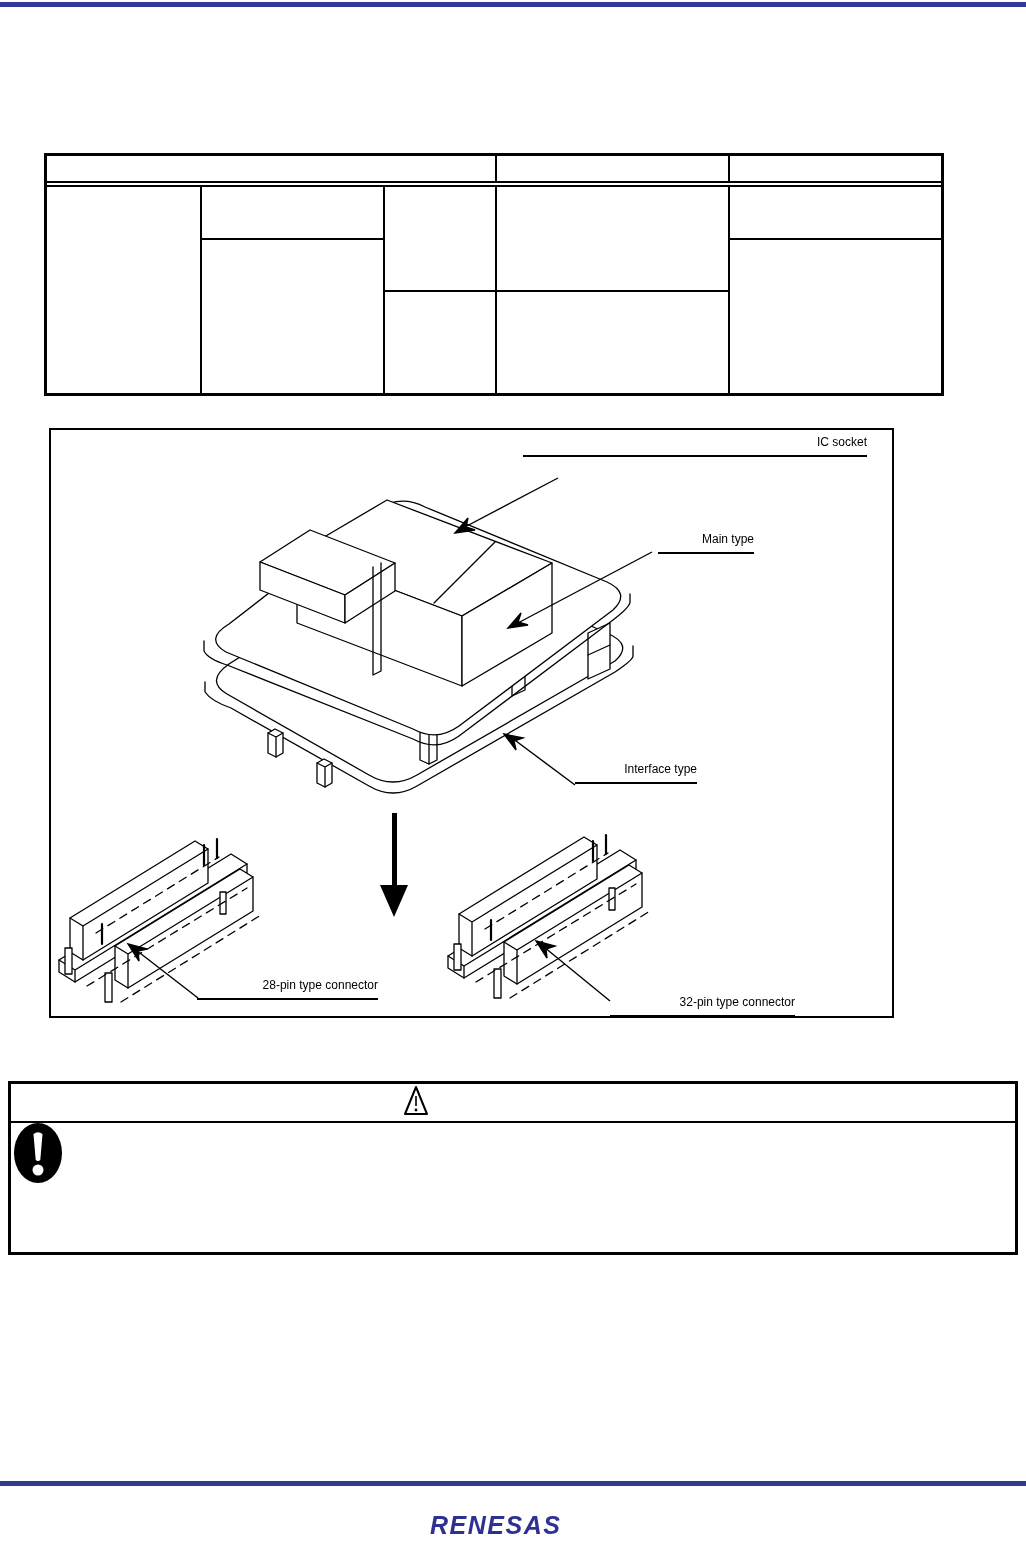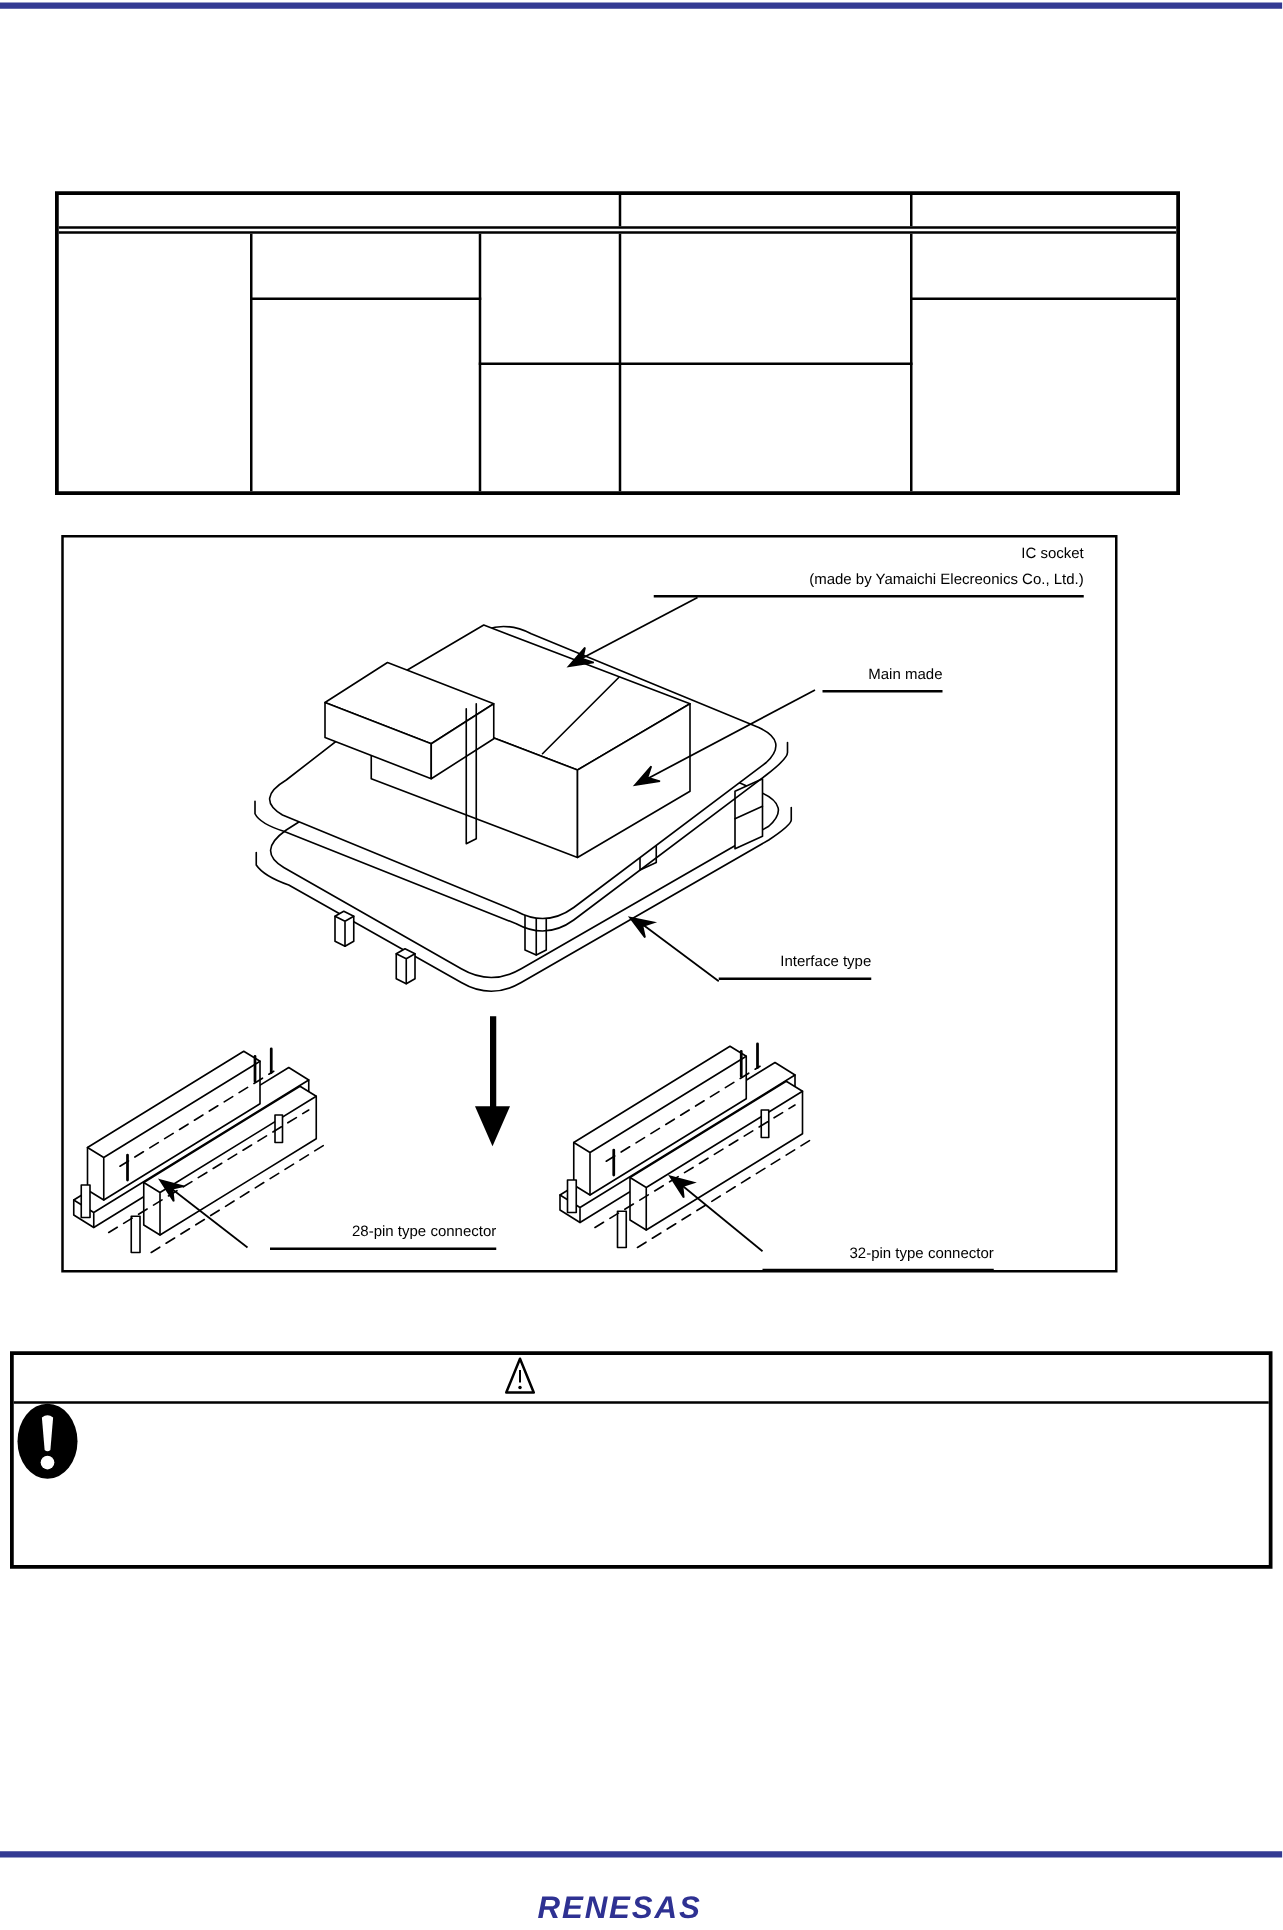--- a/index.html
+++ b/index.html
@@ -124,25 +124,24 @@
         <polygon points="453,304 472,308 463,311 465,320"></polygon>
         <line x1="147" y1="568" x2="85" y2="520"></line>
         <polygon points="77,514 96,519 87,521 88,531"></polygon>
         <line x1="559" y1="571" x2="493" y2="517"></line>
         <polygon points="485,511 504,516 495,519 496,528"></polygon>
       </g>
     </svg>
 
     <div class="fig-label" style="left:472px;top:2px;width:344px;">
       <div>IC socket</div>
-      <div>(made by Yamaichi Elecreonics Co., Ltd.)</div>
     </div>
-    <div class="fig-label" style="left:607px;top:99px;width:96px;">Main made</div>
+    <div class="fig-label" style="left:607px;top:99px;width:96px;">Main type</div>
     <div class="fig-label" style="left:524px;top:329px;width:122px;">Interface type</div>
-    <div class="fig-label" style="left:146px;top:545px;width:181px;margin-left:19px;">28-pin type connector</div>
+    <div class="fig-label" style="left:146px;top:545px;width:181px;">28-pin type connector</div>
     <div class="fig-label" style="left:559px;top:547px;width:185px;margin-top:15px;">32-pin type connector</div>
   </div>
 
   <div class="abs" id="caution-box">
 
     <div class="hline" style="left:0;top:37px;width:1004px;height:2px;"></div>
 
     <svg class="abs" style="left:392px;top:1px;" width="26" height="33" viewBox="0 0 26 33">
       <polygon points="13,2 24,29 2,29" fill="#fff" stroke="#000" stroke-width="2" stroke-linejoin="round"></polygon>
       <line x1="13" y1="11" x2="13" y2="21" stroke="#000" stroke-width="1.6"></line>

